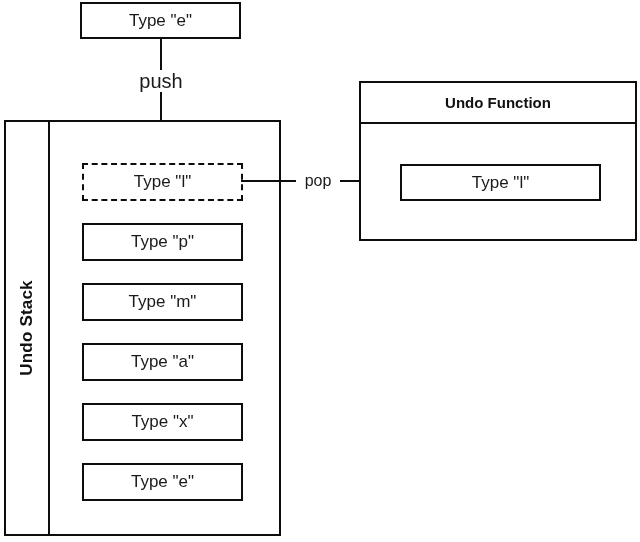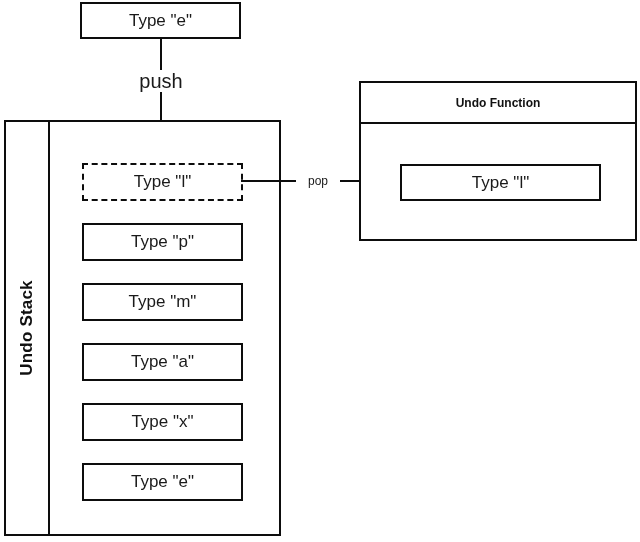--- a/index.html
+++ b/index.html
@@ -115,21 +115,21 @@
     position: absolute;
     left: 0;
     top: 0;
     width: 100%;
     height: 41px;
     box-sizing: border-box;
     border-bottom: 2px solid #0d0d0d;
     display: flex;
     align-items: center;
     justify-content: center;
-    font-size: 12px;
+    font-size: 15px;
     font-weight: bold;
     color: #111111;
   }
   #undo-function-item {
     position: absolute;
     box-sizing: border-box;
     left: 39px;
     top: 81px;
     width: 201px;
     height: 37px;
@@ -194,21 +194,21 @@
   #pop-label {
     position: absolute;
     left: 296px;
     top: 170px;
     width: 44px;
     height: 22px;
     background: #ffffff;
     display: flex;
     align-items: center;
     justify-content: center;
-    font-size: 12px;
+    font-size: 16px;
     color: #1a1a1a;
   }
 </style>
 </head>
 <body>
 
 <div id="canvas">
 
   <div class="node" id="incoming-item">Type "e"</div>
 

